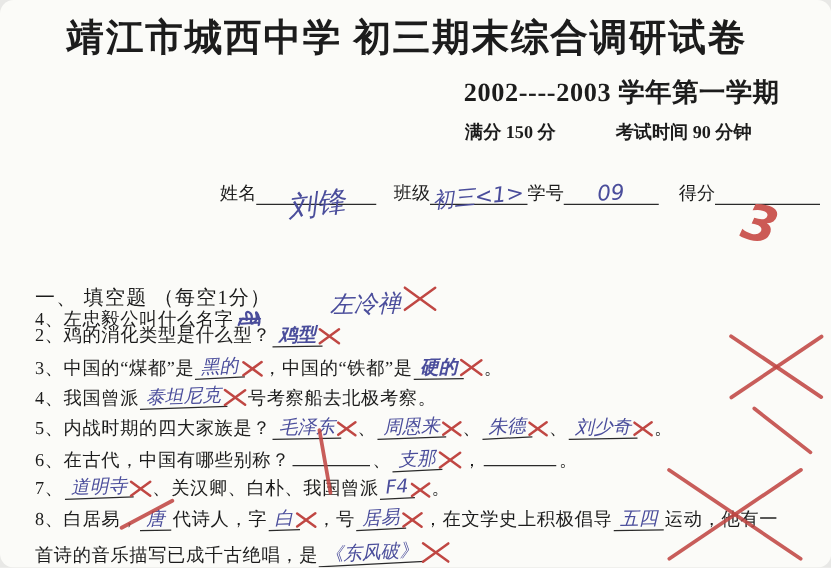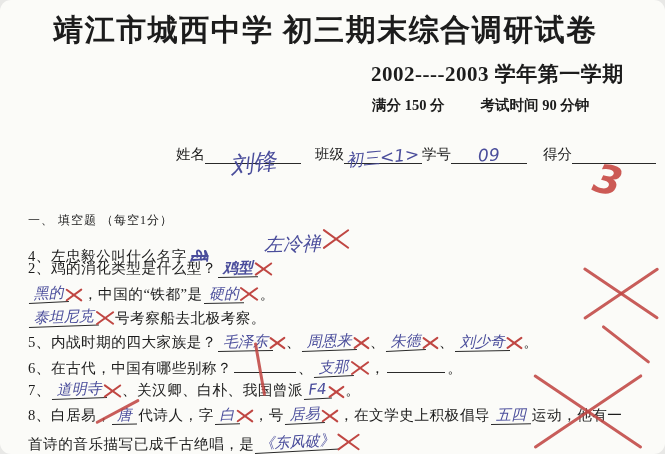--- a/index.html
+++ b/index.html
@@ -11,21 +11,21 @@
   
   .title{
     position:absolute;left:0;right:14px;top:10px;text-align:center;
     font-size:30px;font-weight:bold;letter-spacing:1.5px;white-space:nowrap;
   }
   .term{
     position:absolute;left:371px;top:60px;
     font-size:21px;font-weight:bold;letter-spacing:.5px;white-space:nowrap;
   }
   .meta{
-    position:absolute;left:372px;top:96px;display:flex;gap:36px;
+    position:absolute;left:372px;top:96px;display:flex;gap:48px;
     font-size:14.5px;font-weight:bold;white-space:nowrap;
   }
   
   .stuline{
     position:absolute;left:176px;top:143px;display:flex;align-items:flex-end;
     font-size:14.5px;white-space:nowrap;
   }
   .fill{
     display:inline-block;border-bottom:1.4px solid #2a2a2a;
     text-align:center;position:relative;height:20px;
@@ -35,21 +35,21 @@
   }
   .hw-name{display:inline-block;font-size:23px;transform:rotate(-7deg);position:relative;top:5px;}
   .hw-class{display:inline-block;font-size:17px;transform:rotate(-5deg);position:relative;top:3px;}
   .hw-number{display:inline-block;font-size:17px;transform:rotate(-3deg);position:relative;top:2px;}
   .hw-score{
     font-family:"DejaVu Sans",sans-serif;font-style:italic;color:#cc5a55;
     display:inline-block;font-size:40px;transform:rotate(14deg);
     position:relative;top:14px;left:-6px;font-weight:bold;
   }
   
-  .section{position:absolute;left:28px;top:212px;font-size:12px;letter-spacing:1px;}
+  .section{position:absolute;left:28px;top:228px;font-size:16px;letter-spacing:1px;}
   .qlist{position:absolute;left:28px;top:235px;width:632px;}
   .qrow{height:24.4px;white-space:nowrap;font-size:14.6px;position:relative;}
   .printed{letter-spacing:.5px;}
   .answrap{display:inline-flex;align-items:flex-end;position:relative;margin:0 1px;}
   .ans{
     display:inline-block;font-family:"DejaVu Sans",sans-serif;font-style:italic;
     color:#4a4d9b;font-size:15px;padding:0 5px;transform:rotate(-2deg);
     transform-origin:left bottom;line-height:17px;
   }
   .answrap.u .ans{border-bottom:1.4px solid #2a2a2a;}
@@ -111,34 +111,34 @@
             <i class="s2"></i>
           </span>
         </span></div>
       <div class="qrow"><span class="printed">2、鸡的消化类型是什么型？</span><span class="answrap u">
           <span class="ans" style="transform: rotate(-1deg); font-weight: bold;">鸡型</span>
           <span class="xmark" style="width: 17px; height: 17px;">
             <i class="s1"></i>
             <i class="s2"></i>
           </span>
         </span></div>
-      <div class="qrow"><span class="answrap u">
+      <div class="qrow"><span class="printed">3、中国的“煤都”是</span><span class="answrap u">
           <span class="ans" style="transform: rotate(-3deg);">黑的</span>
           <span class="xmark" style="width: 16px; height: 16px;">
             <i class="s1"></i>
             <i class="s2"></i>
           </span>
         </span><span class="printed">，中国的“铁都”是</span><span class="answrap u">
-          <span class="ans" style="transform: rotate(-1deg);">硬的</span>
+          <span class="ans" style="transform: rotate(-1deg); font-weight: bold;">硬的</span>
           <span class="xmark" style="width: 18px; height: 18px;">
             <i class="s1"></i>
             <i class="s2"></i>
           </span>
         </span><span class="printed">。</span></div>
-      <div class="qrow"><span class="answrap u">
+      <div class="qrow"><span class="printed">4、我国曾派</span><span class="answrap u">
           <span class="ans" style="transform: rotate(-2deg);">泰坦尼克</span>
           <span class="xmark" style="width: 18px; height: 18px;">
             <i class="s1"></i>
             <i class="s2"></i>
           </span>
         </span><span class="printed">号考察船去北极考察。</span></div>
       <div class="qrow"><span class="printed">5、内战时期的四大家族是？</span><span class="answrap u">
           <span class="ans" style="transform: rotate(-1deg);">毛泽东</span>
           <span class="xmark" style="width: 15px; height: 15px;">
             <i class="s1"></i>

